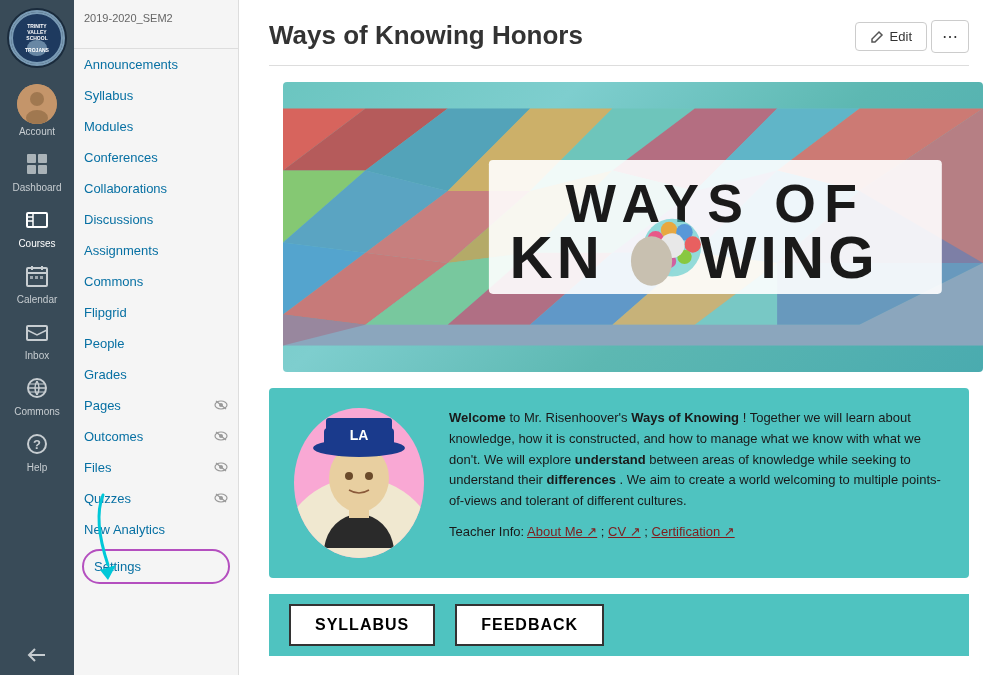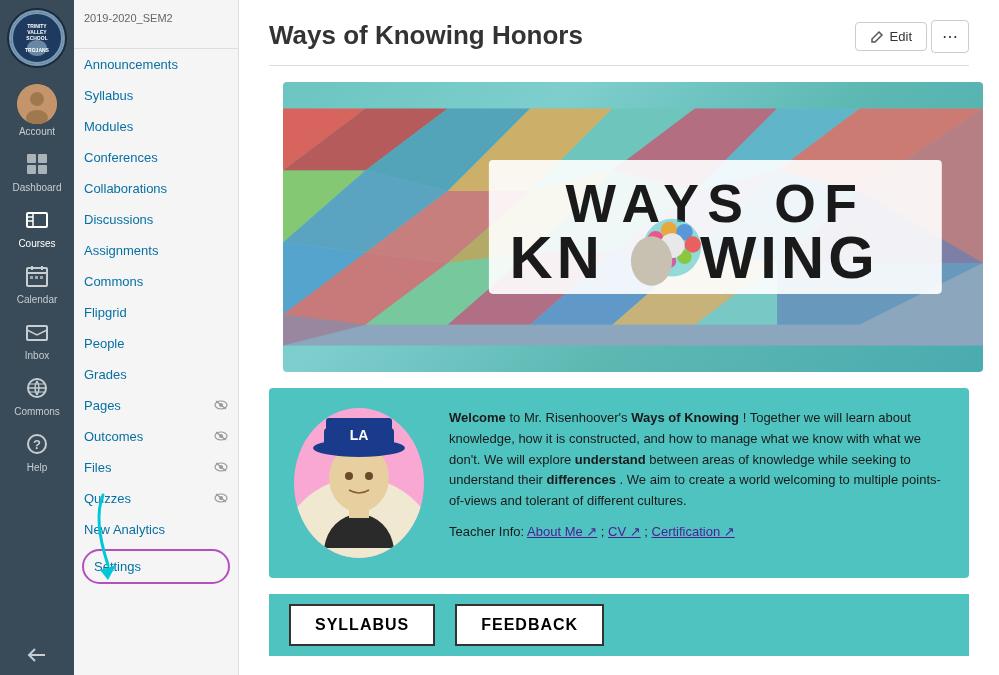--- a/index.html
+++ b/index.html
@@ -244,21 +244,21 @@
       color: #1a1a1a;
       font-size: 13px;
       line-height: 1.6;
     }
     .welcome-text strong { font-weight: 700; }
     .teacher-links {
       margin-top: 10px;
       font-size: 13px;
     }
     .teacher-links a {
-      color: #4c1d95;
+      color: #7f1d1d;
       text-decoration: underline;
     }
 
     .course-buttons {
       display: flex;
       gap: 20px;
       margin-top: 16px;
       padding: 10px 20px 10px;
       background: #4fc3c0;
     }

